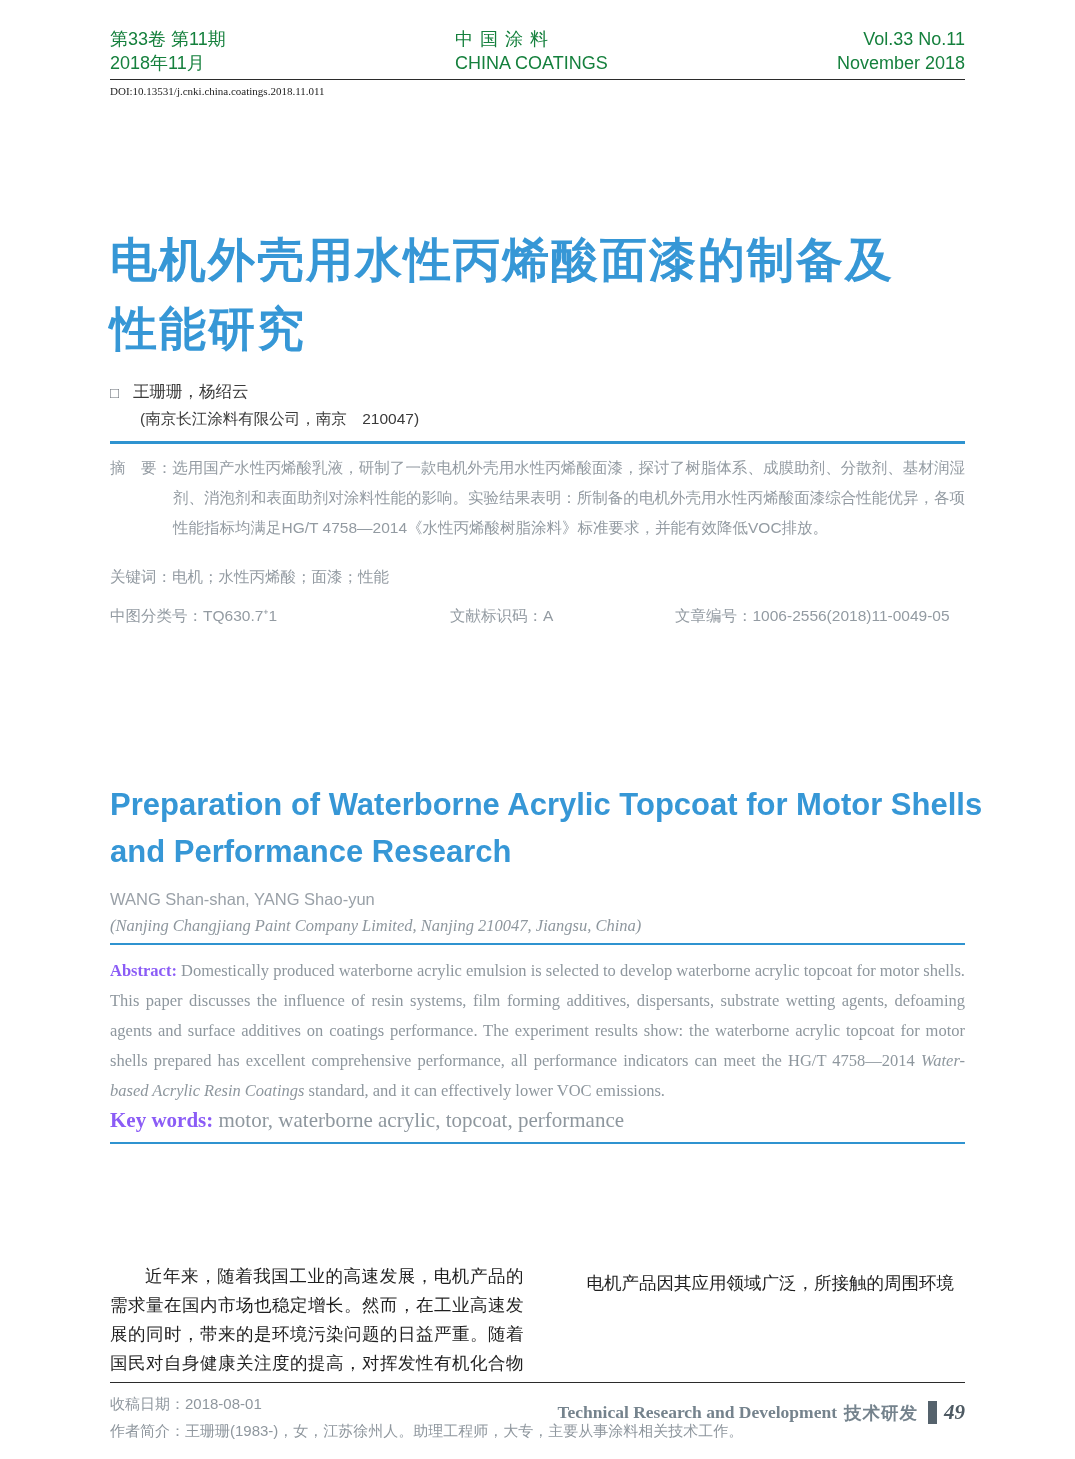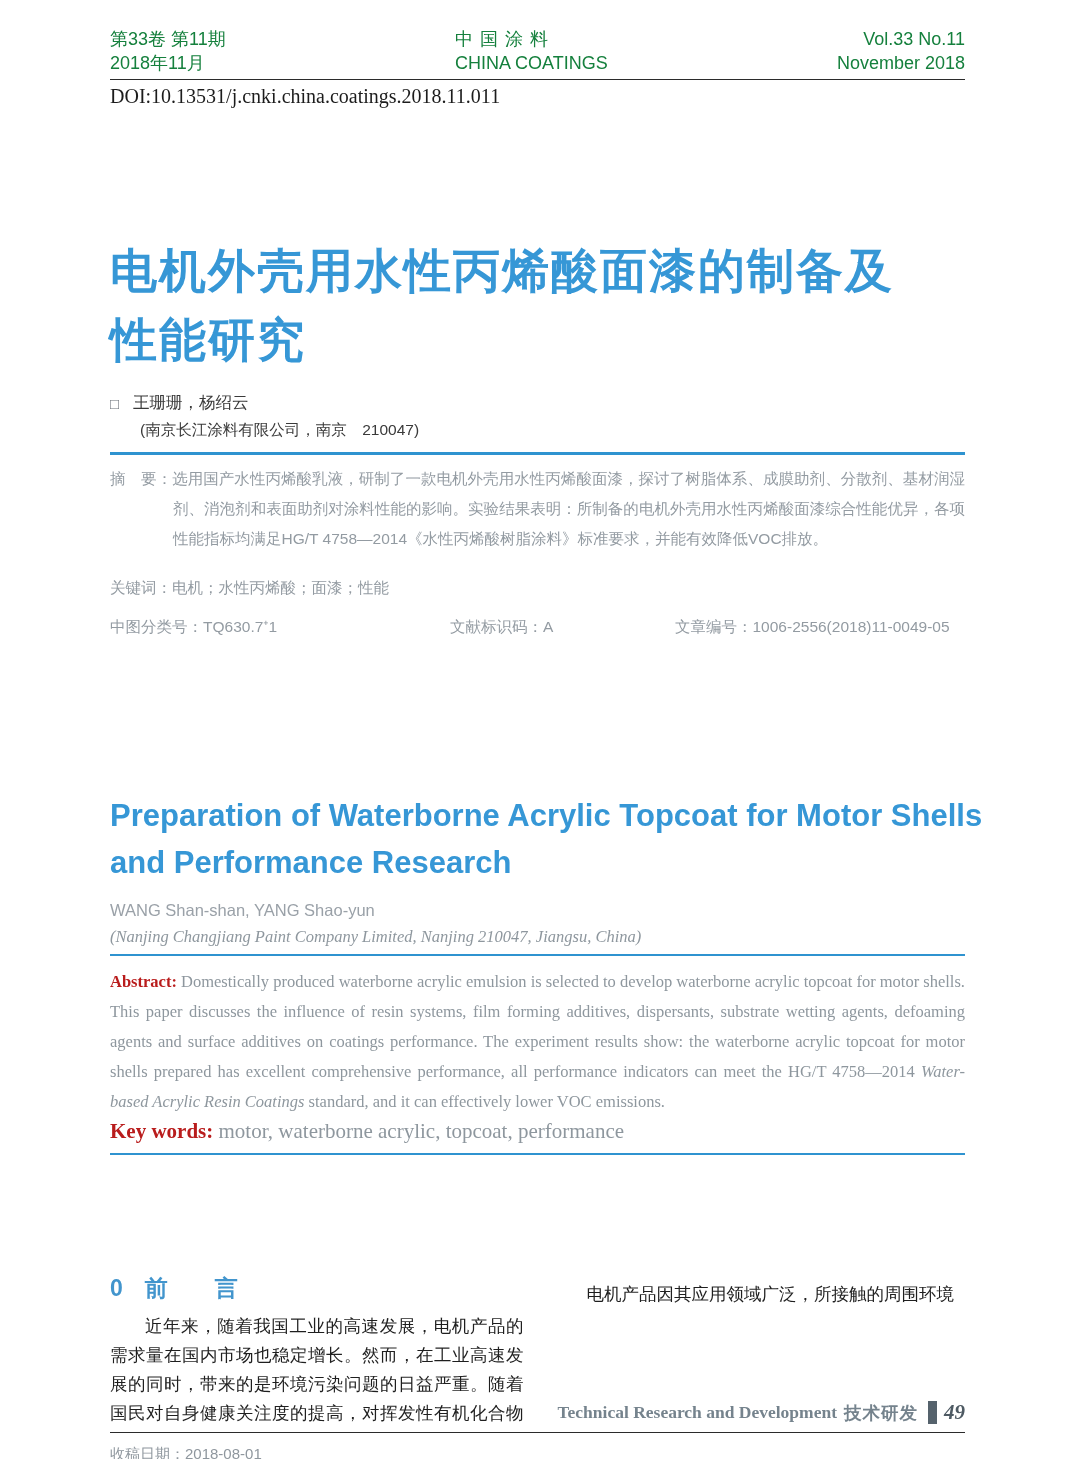--- a/index.html
+++ b/index.html
@@ -12,21 +12,21 @@
   .content { padding:0 110px; }
 
   
   .journal-header { display:flex; justify-content:space-between; padding-top:27px;
     color:#15803d; font-size:18px; line-height:24px; }
   .jh-left { text-align:left; }
   .jh-center { text-align:left; }
   .jh-center .cn { letter-spacing:7px; }
   .jh-right { text-align:right; }
   .header-rule { border:none; border-top:1.6px solid #2b2b2b; margin-top:4px; }
-  .doi { margin-top:5px; font-family:"Liberation Serif", serif; color:#1c1c1c; font-size:20px; }
+  .doi { margin-top:5px; font-family:"Liberation Serif", serif; color:#1c1c1c; font-size:11px; }
 
   
   .cn-title { margin-top:128px; width:830px; font-size:47px; font-weight:bold;
     color:#3697d6; line-height:69px; letter-spacing:2px; }
   .cn-authors { margin-top:18px; display:flex; align-items:center; color:#3a3a3a; font-size:16.5px; }
   .cn-authors .marker { color:#6a7078; font-size:15px; margin-right:14px; }
   .cn-affil { margin-top:6px; padding-left:30px; color:#3a3a3a; font-size:15.5px; }
   .blue-rule { border:none; border-top:3px solid #2f93d0; }
   .rule-1 { margin-top:11px; }
 
@@ -40,21 +40,21 @@
 
   
   .en-title { margin-top:150px; width:890px; font-size:31px; font-weight:bold;
     color:#3697d6; line-height:47px; }
   .en-authors { margin-top:15px; color:#9aa1a8; font-size:16.5px; }
   .en-affil { margin-top:7px; font-family:"Liberation Serif", serif; font-style:italic;
     color:#8e979e; font-size:16.5px; }
   .rule-2 { margin-top:7px; border-top-width:2px; }
   .en-abstract { margin-top:11px; font-family:"Liberation Serif", serif; color:#8e979e;
     font-size:16.5px; line-height:30px; text-align:justify; }
-  .en-abstract .label, .en-keywords .label { font-weight:bold; color:#b91c1c;font-family:Liberation Serif, serif; }
+  .en-abstract .label, .en-keywords .label { font-weight:bold; color:#8b5cf6;font-family:Liberation Serif, serif; }
   .en-abstract .italic { font-style:italic; }
   .en-keywords { margin-top:2px; font-family:"Liberation Serif", serif; color:#8e979e; font-size:21px; }
   .rule-3 { margin-top:9px; border-top-width:2px; }
 
   
   .columns { margin-top:118px; display:flex; gap:28px; }
   .col { flex:1; font-family:"Liberation Serif", serif; color:#1f1f1f;
     font-size:17.5px; line-height:29px; text-align:justify; }
   .col-right { padding-top:7px; }
   .sec-heading { font-family:"Liberation Sans", sans-serif; color:#4295cd;
@@ -119,23 +119,20 @@
     <h2 class="en-title">Preparation of Waterborne Acrylic Topcoat for Motor Shells and Performance Research</h2>
     <div class="en-authors">WANG Shan-shan, YANG Shao-yun</div>
     <div class="en-affil">(Nanjing Changjiang Paint Company Limited, Nanjing 210047, Jiangsu, China)</div>
     <hr class="blue-rule rule-2">
     <p class="en-abstract"><span class="label">Abstract:</span><span> Domestically produced waterborne acrylic emulsion is selected to develop waterborne acrylic topcoat for motor shells. This paper discusses the influence of resin systems, film forming additives, dispersants, substrate wetting agents, defoaming agents and surface additives on coatings performance. The experiment results show: the waterborne acrylic topcoat for motor shells prepared has excellent comprehensive performance, all performance indicators can meet the HG/T 4758—2014 </span><span class="italic">Water-based Acrylic Resin Coatings</span><span> standard, and it can effectively lower VOC emissions.</span></p>
     <p class="en-keywords"><span class="label">Key words:</span><span> motor, waterborne acrylic, topcoat, performance</span></p>
     <hr class="blue-rule rule-3">
 
     <div class="columns">
       <div class="col col-left">
-        <div class="sec-heading">
-          <span class="num">0</span><span class="ttl">前　言</span>
-        </div>
         <p class="p-indent fill-last">近年来，随着我国工业的高速发展，电机产品的需求量在国内市场也稳定增长。然而，在工业高速发展的同时，带来的是环境污染问题的日益严重。随着国民对自身健康关注度的提高，对挥发性有机化合物</p>
       </div>
       <div class="col col-right">
         <p class="p-indent">电机产品因其应用领域广泛，所接触的周围环境</p>
       </div>
     </div>
 
     <hr class="foot-rule">
     <div class="footnotes">
       <div>收稿日期：2018-08-01</div>

